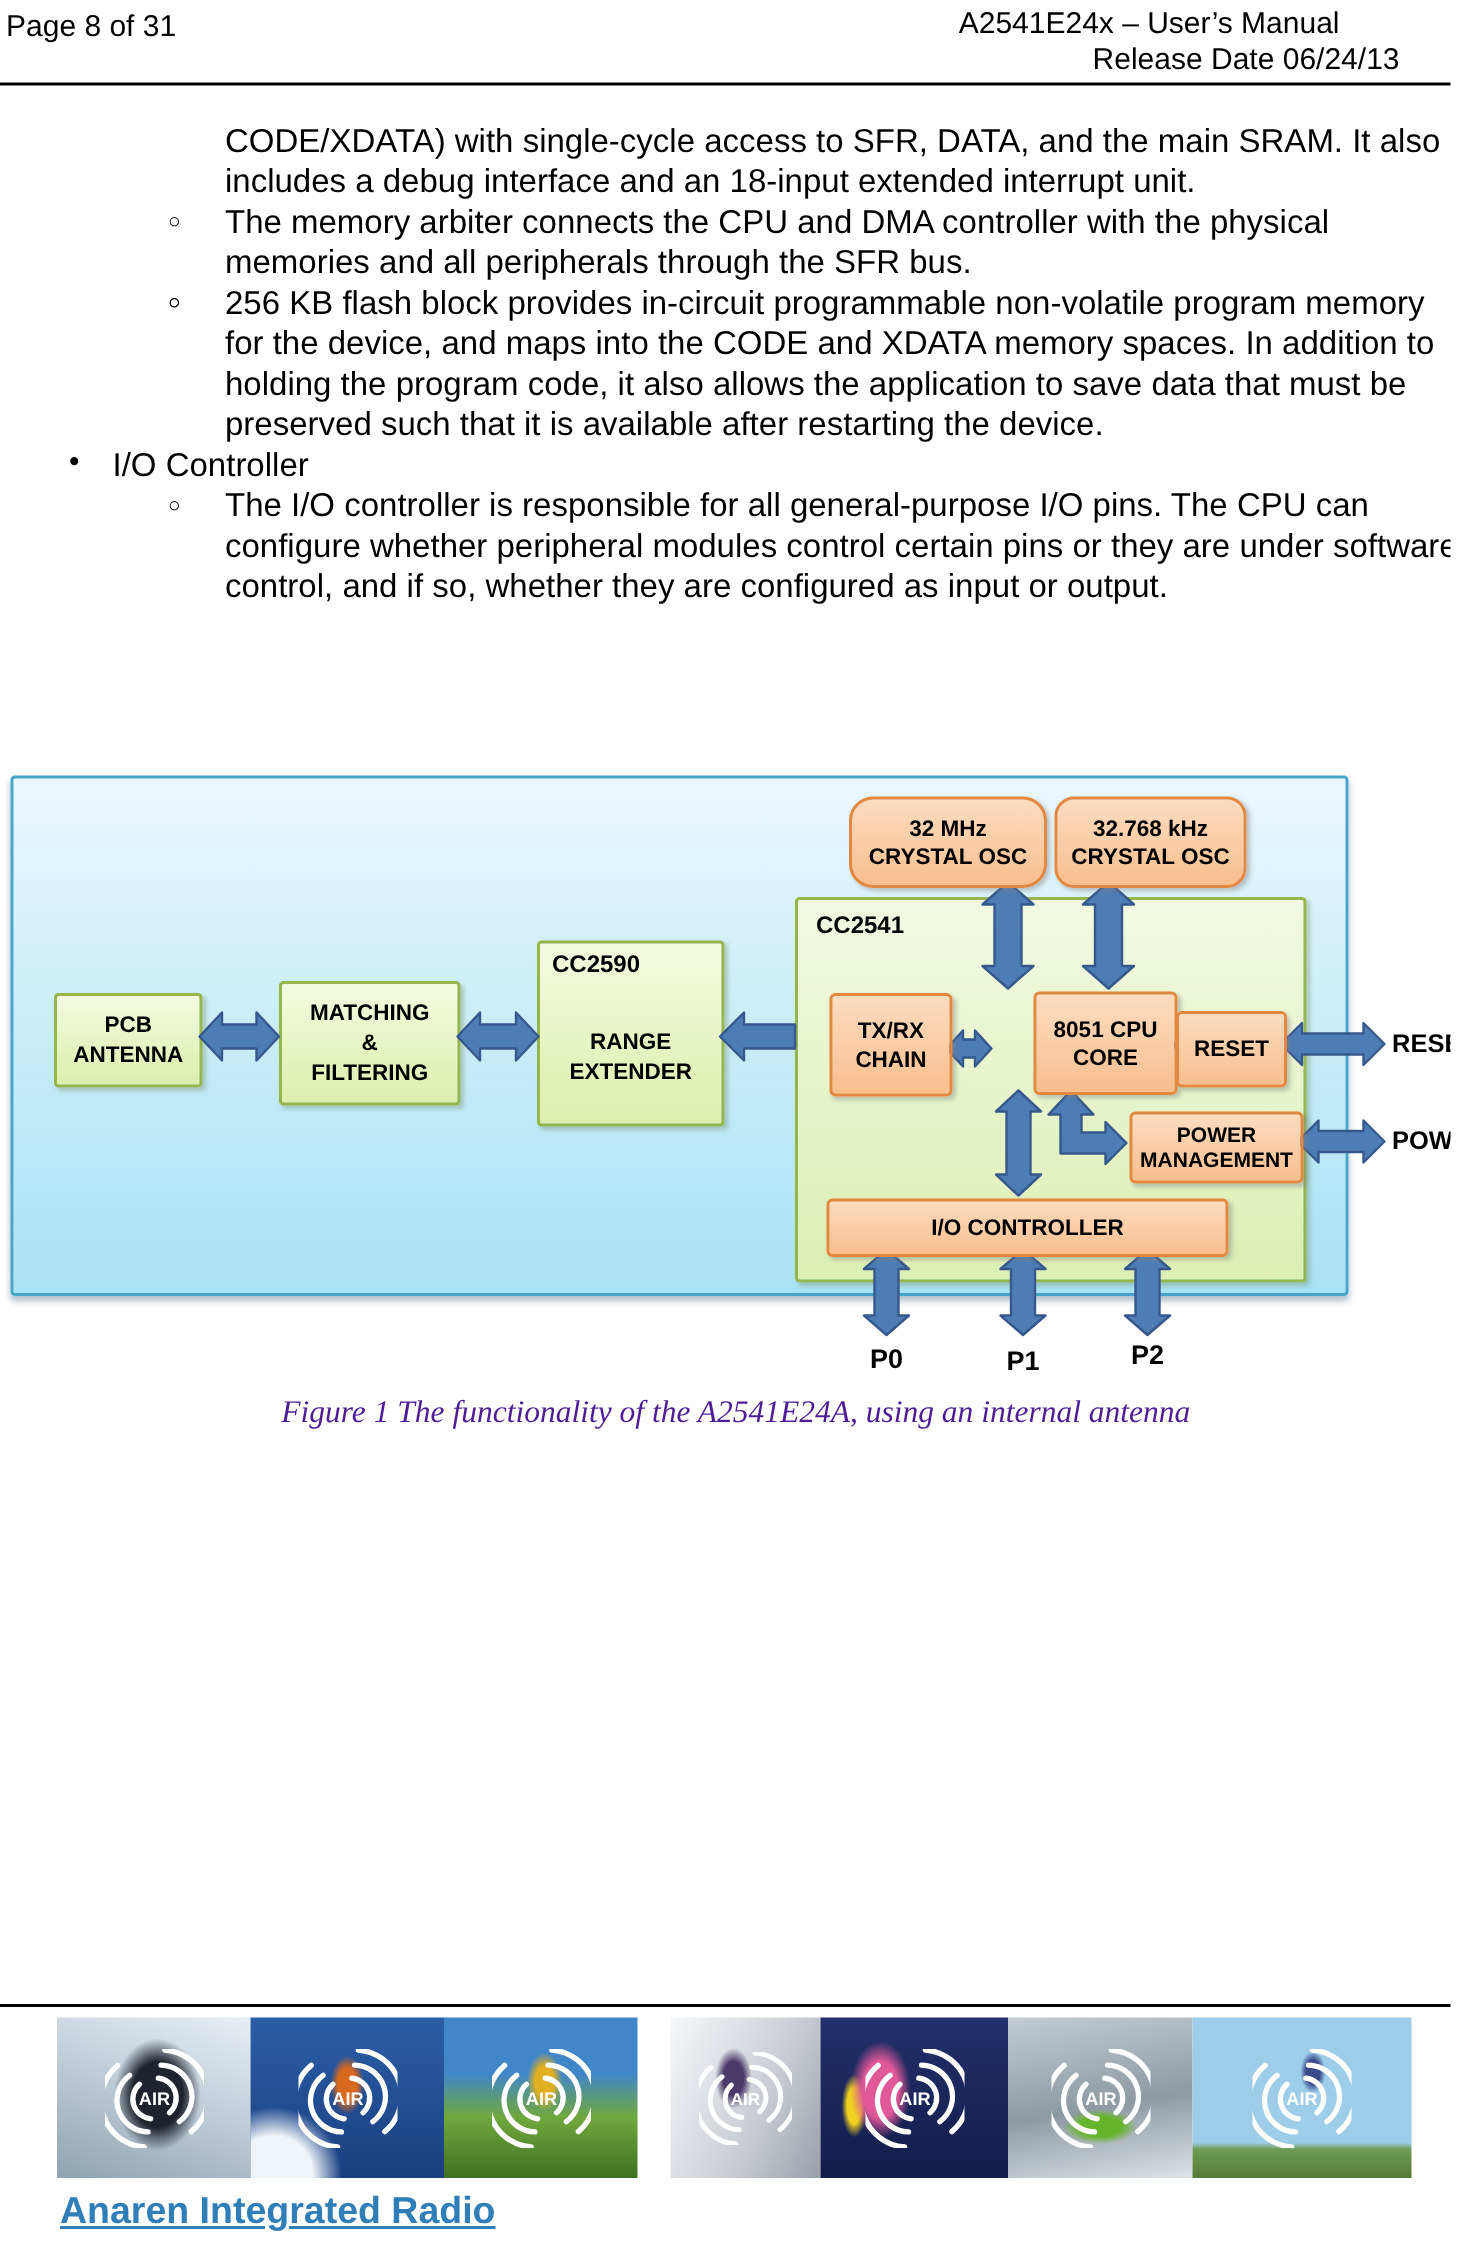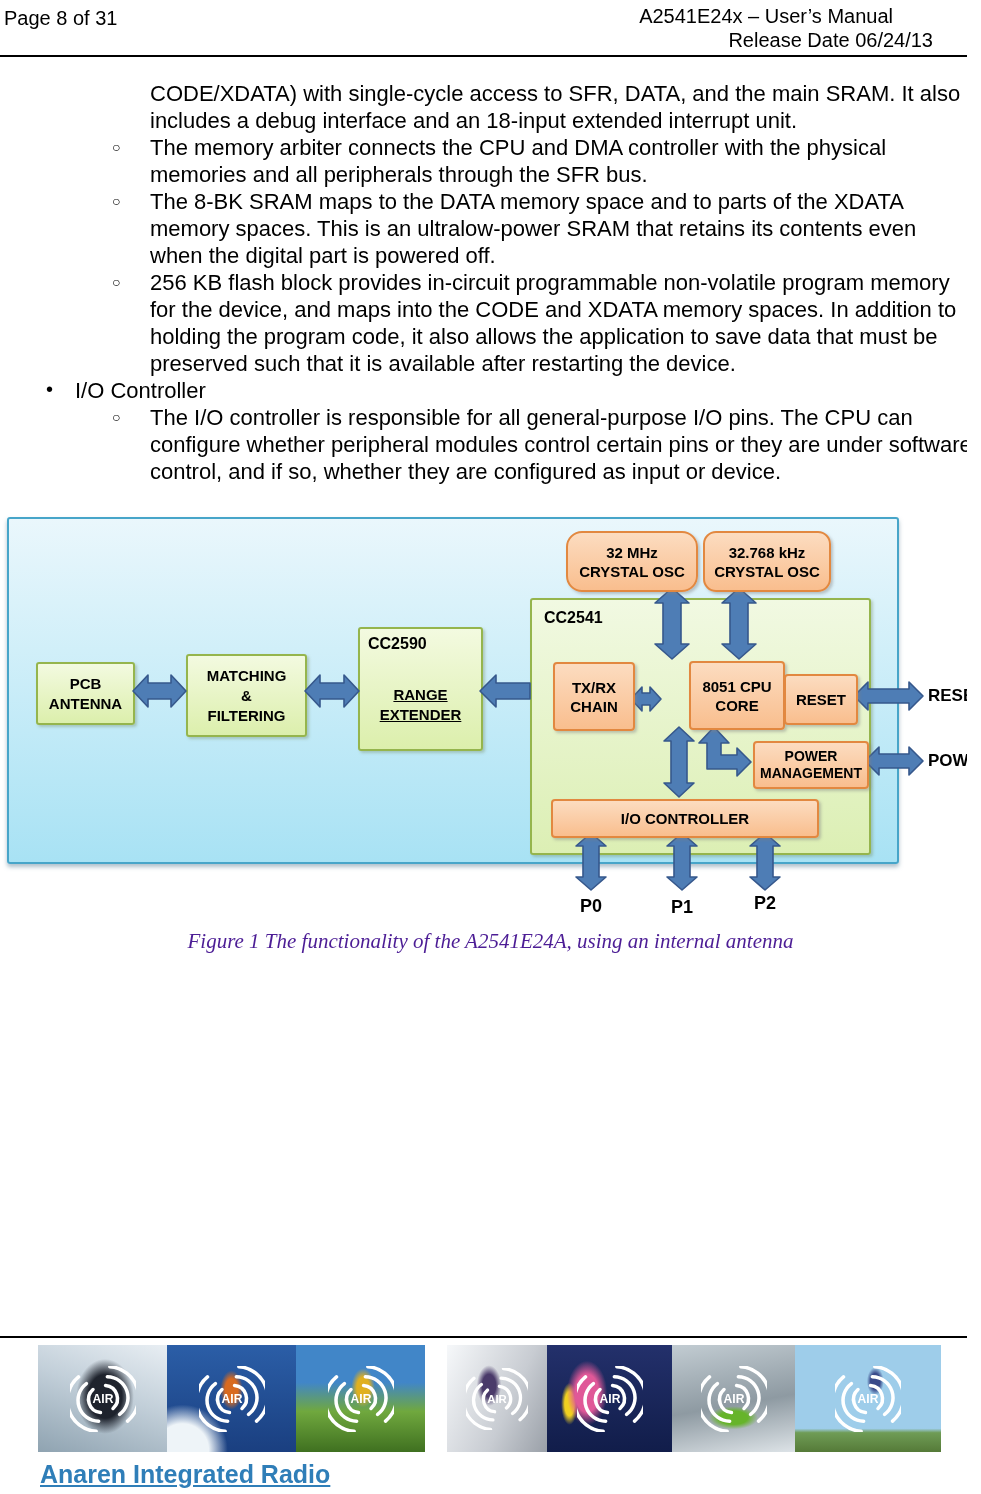--- a/index.html
+++ b/index.html
@@ -91,46 +91,45 @@
   <div class="rule" style="top:55px;"></div>
 
   <div id="bodytext">
     <p class="cont">CODE/XDATA) with single-cycle access to SFR, DATA, and the main SRAM. It also includes a debug interface and an 18-input extended interrupt unit.</p>
     <div class="sub-item">
       <span class="mk">○</span>
       <span>The memory arbiter connects the CPU and DMA controller with the physical memories and all peripherals through the SFR bus.</span>
     </div>
     <div class="sub-item">
       <span class="mk">○</span>
-      <span>The 8-BK SRAM maps to the DATA memory space and to parts of the XDATA memory spaces. This is an ultralow-power SRAM that retains its contents even when the digital part is powered off.</span>
     </div>
     <div class="sub-item">
       <span class="mk">○</span>
       <span>256 KB flash block provides in-circuit programmable non-volatile program memory for the device, and maps into the CODE and XDATA memory spaces. In addition to holding the program code, it also allows the application to save data that must be preserved such that it is available after restarting the device.</span>
     </div>
     <div class="main-item">
       <span class="mk">•</span>
       <span>I/O Controller</span>
     </div>
     <div class="sub-item">
       <span class="mk">○</span>
-      <span>The I/O controller is responsible for all general-purpose I/O pins. The CPU can configure whether peripheral modules control certain pins or they are under software control, and if so, whether they are configured as input or device.</span>
+      <span>The I/O controller is responsible for all general-purpose I/O pins. The CPU can configure whether peripheral modules control certain pins or they are under software control, and if so, whether they are configured as input or output.</span>
     </div>
   </div>
 
   <div id="diagram-bg" class="abs"></div>
 
   <div class="abs gbox" style="left:36px;top:662px;width:95px;height:59px;">PCB
 ANTENNA</div>
   <div class="abs gbox" style="left:186px;top:654px;width:117px;height:79px;">MATCHING
 &amp;
 FILTERING</div>
   <div class="abs gbox" style="left:358px;top:627px;width:121px;height:120px;">
     <span class="chip-title" style="left:8px;top:5px;">CC2590</span>
-    <span style="margin-top:32px;text-decoration:underline;">RANGE
+    <span style="margin-top:32px;">RANGE
 EXTENDER</span>
   </div>
   <div id="cc2541" class="abs gbox" style="left:530px;top:598px;width:337px;height:253px;align-items:flex-start;justify-content:flex-start;">
     <span class="chip-title" style="left:12px;top:8px;">CC2541</span>
   </div>
 
   <svg id="arrows" viewBox="0 0 981 1494">
     <polygon points="133,691 148,675 148,683 171,683 171,675 186,691 171,707 171,699 148,699 148,707"></polygon>
     <polygon points="305,691 320,675 320,683 344,683 344,675 359,691 344,707 344,699 320,699 320,707"></polygon>
     <polygon points="480,691 496,675 496,683 530,683 530,699 496,699 496,707"></polygon>

